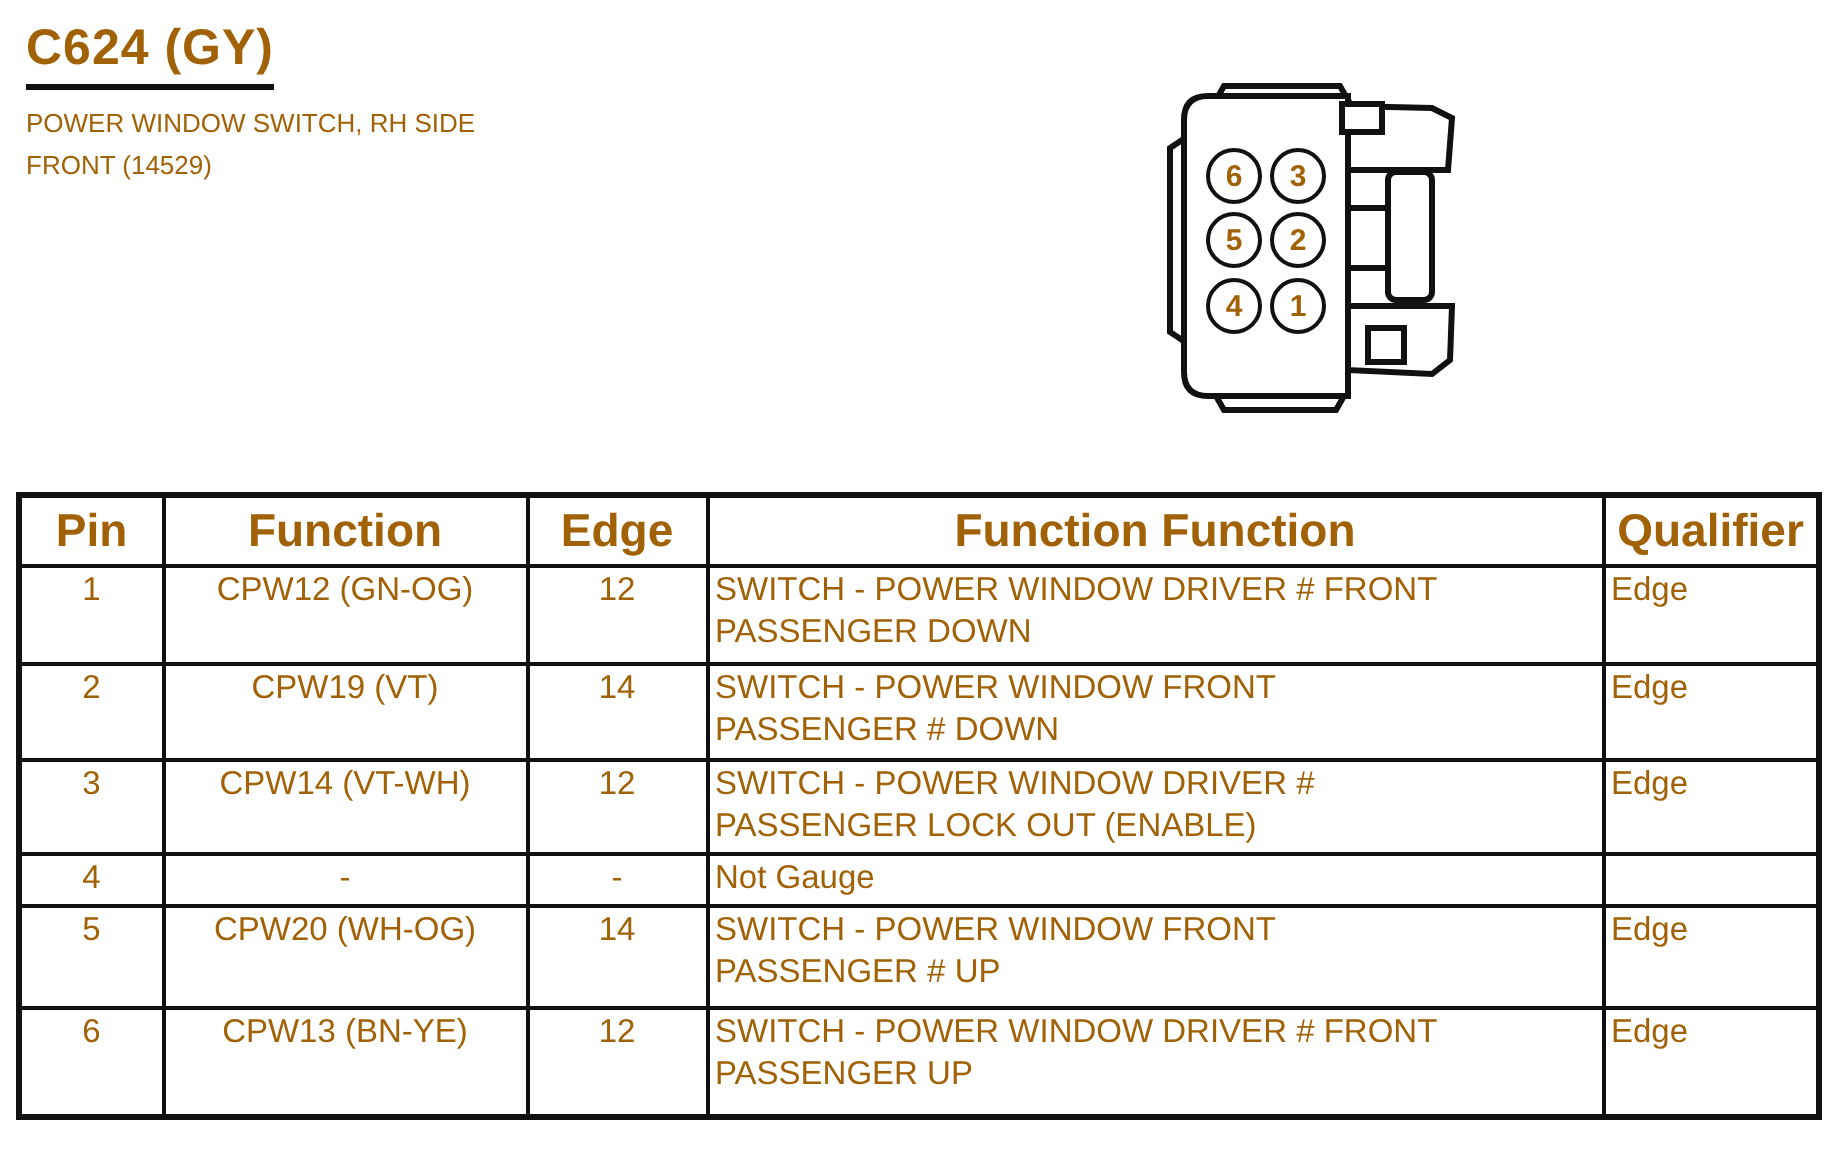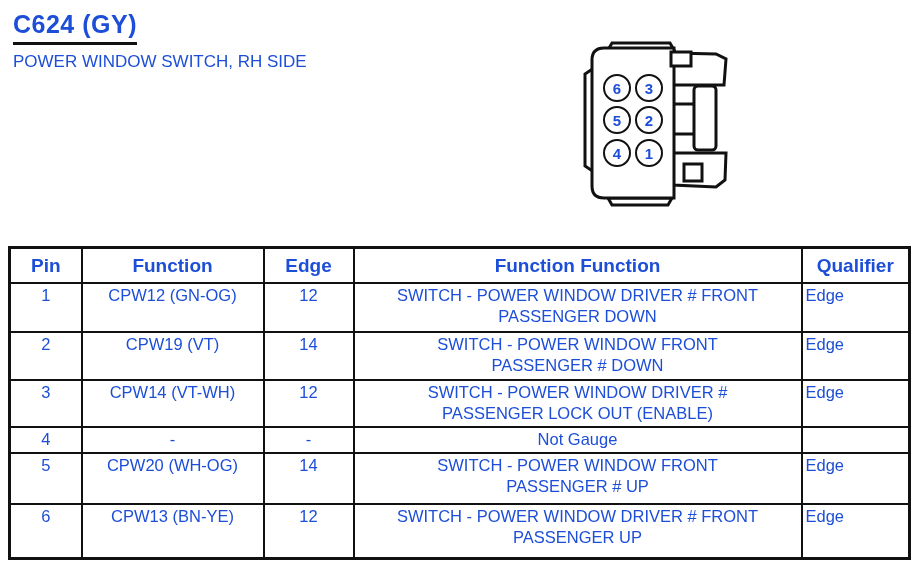--- a/index.html
+++ b/index.html
@@ -1,28 +1,28 @@
 <!DOCTYPE html>
 <html><head>
 <meta charset="utf-8">
 <style>
   html,body{margin:0;padding:0;background:#e8e8e8;}
   .page{
     position:relative;width:924px;height:576px;background:#ffffff;
-    font-family:"Liberation Sans","DejaVu Sans",sans-serif;color:#1d4ed8;
+    font-family:"Liberation Sans","DejaVu Sans",sans-serif;color:#a16207;
     overflow:hidden;
   }
   
   .hdr{position:absolute;left:13px;top:10px;}
   .conn-id{
     display:inline-block;font-size:25px;font-weight:bold;letter-spacing:.5px;
     border-bottom:3px solid #111;padding-bottom:3px;
   }
   .part-no{margin-top:16px;font-size:22px;font-weight:bold;letter-spacing:.5px;}
-  .desc{font-size:17px;line-height:21px;}
+  .desc{font-size:13px;line-height:21px;}
   .desc.first{margin-top:6px;}
   
   .connector{position:absolute;left:578px;top:40px;width:160px;height:170px;}
   .connector svg{position:absolute;left:0;top:0;}
   .pin-circle{
     position:absolute;width:28px;height:28px;box-sizing:border-box;
     border:2.5px solid #111;border-radius:50%;background:#fff;
     display:flex;align-items:center;justify-content:center;
     font-size:15px;font-weight:700;
   }
@@ -32,44 +32,45 @@
   
   table.pinout{
     position:absolute;left:8px;top:246px;width:900px;
     border-collapse:collapse;table-layout:fixed;
     border:3px solid #111;
   }
   table.pinout th,table.pinout td{
     border:2px solid #111;overflow:hidden;
   }
   table.pinout th{
-    font-size:19px;font-weight:bold;text-align:center;vertical-align:middle;
+    font-size:23px;font-weight:bold;text-align:center;vertical-align:middle;
     height:33px;padding:0 2px;
   }
   table.pinout td{
     font-size:16.5px;line-height:21px;vertical-align:top;padding:1px 3px 0 3px;
   }
   td.c-pin,td.c-circuit,td.c-gauge{text-align:center;}
-  td.c-func{text-align:center;white-space:pre-line;padding-left:5px;}
+  td.c-func{text-align:left;white-space:pre-line;padding-left:5px;}
   td.c-qual{text-align:left;padding-left:5px;margin-left:40px;}
   tbody tr:nth-child(1){height:49px;}
   tbody tr:nth-child(2){height:48px;}
   tbody tr:nth-child(3){height:47px;}
   tbody tr:nth-child(4){height:26px;}
   tbody tr:nth-child(5){height:51px;}
   tbody tr:nth-child(6){height:54px;}
 </style>
 </head>
 <body>
 
 <div class="page">
 
   <div class="hdr">
     <div class="conn-id">C624 (GY)</div>
     <div class="desc first">POWER WINDOW SWITCH, RH SIDE</div>
+    <div class="desc">FRONT (14529)</div>
   </div>
 
   <div class="connector">
     <svg width="160" height="170" viewBox="0 0 160 170">
 
       <polygon points="16,28 7,34 7,126 16,132" fill="#ffffff" stroke="#111111" stroke-width="3"></polygon>
 
       <polygon points="30,10 34,3 92,3 96,10" fill="#ffffff" stroke="#111111" stroke-width="3"></polygon>
 
       <polygon points="30,158 34,165 90,165 94,158" fill="#ffffff" stroke="#111111" stroke-width="3"></polygon>

